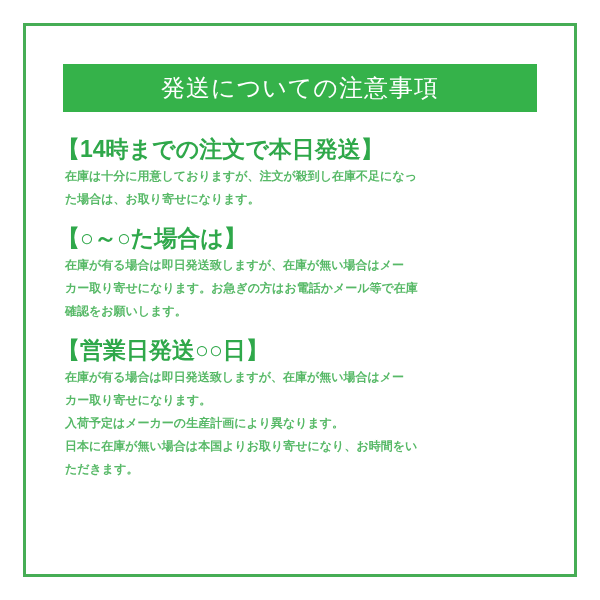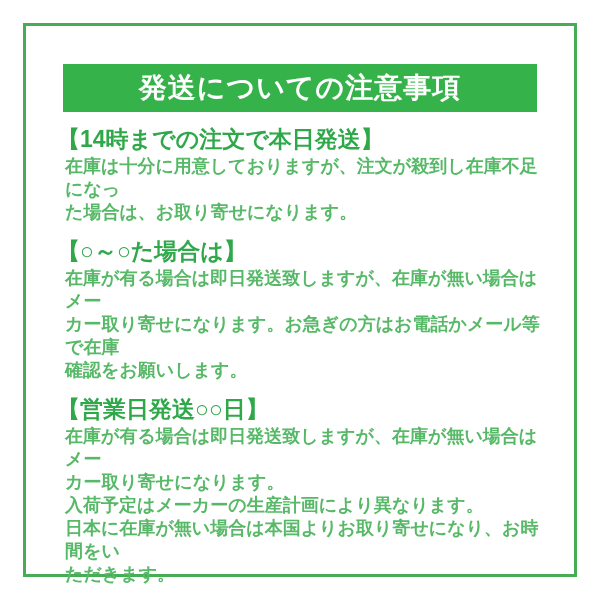--- a/index.html
+++ b/index.html
@@ -34,42 +34,42 @@
   .header-bar {
     margin: 38px 37px 0 37px;
     height: 48px;
     background: var(--green-bar);
     display: flex;
     align-items: center;
     justify-content: center;
   }
   .header-title {
     color: var(--bar-title-text);
-    font-size: 28px;
-    font-weight: 700;
+    font-size: 24px;
+    font-weight: 400;
     letter-spacing: 1px;
     white-space: nowrap;
   }
   .sections {
-    padding: 14px 34px 0 31px;
+    padding: 24px 34px 0 31px;
   }
   .notice-section {
     margin-bottom: 14px;
   }
   .section-heading {
     color: var(--heading-text);
     font-size: 23px;
     line-height: 26px;
     font-weight: 700;
     margin-bottom: 3px;
     white-space: nowrap;
   }
   .section-body {
     color: var(--body-text);
-    font-size: 18px;
+    font-size: 12px;
     line-height: 23px;
     font-weight: 600;
     margin-left: 8px;
     white-space: pre-line;
   }
 </style>
 </head>
 <body>
 
 <div class="page">

